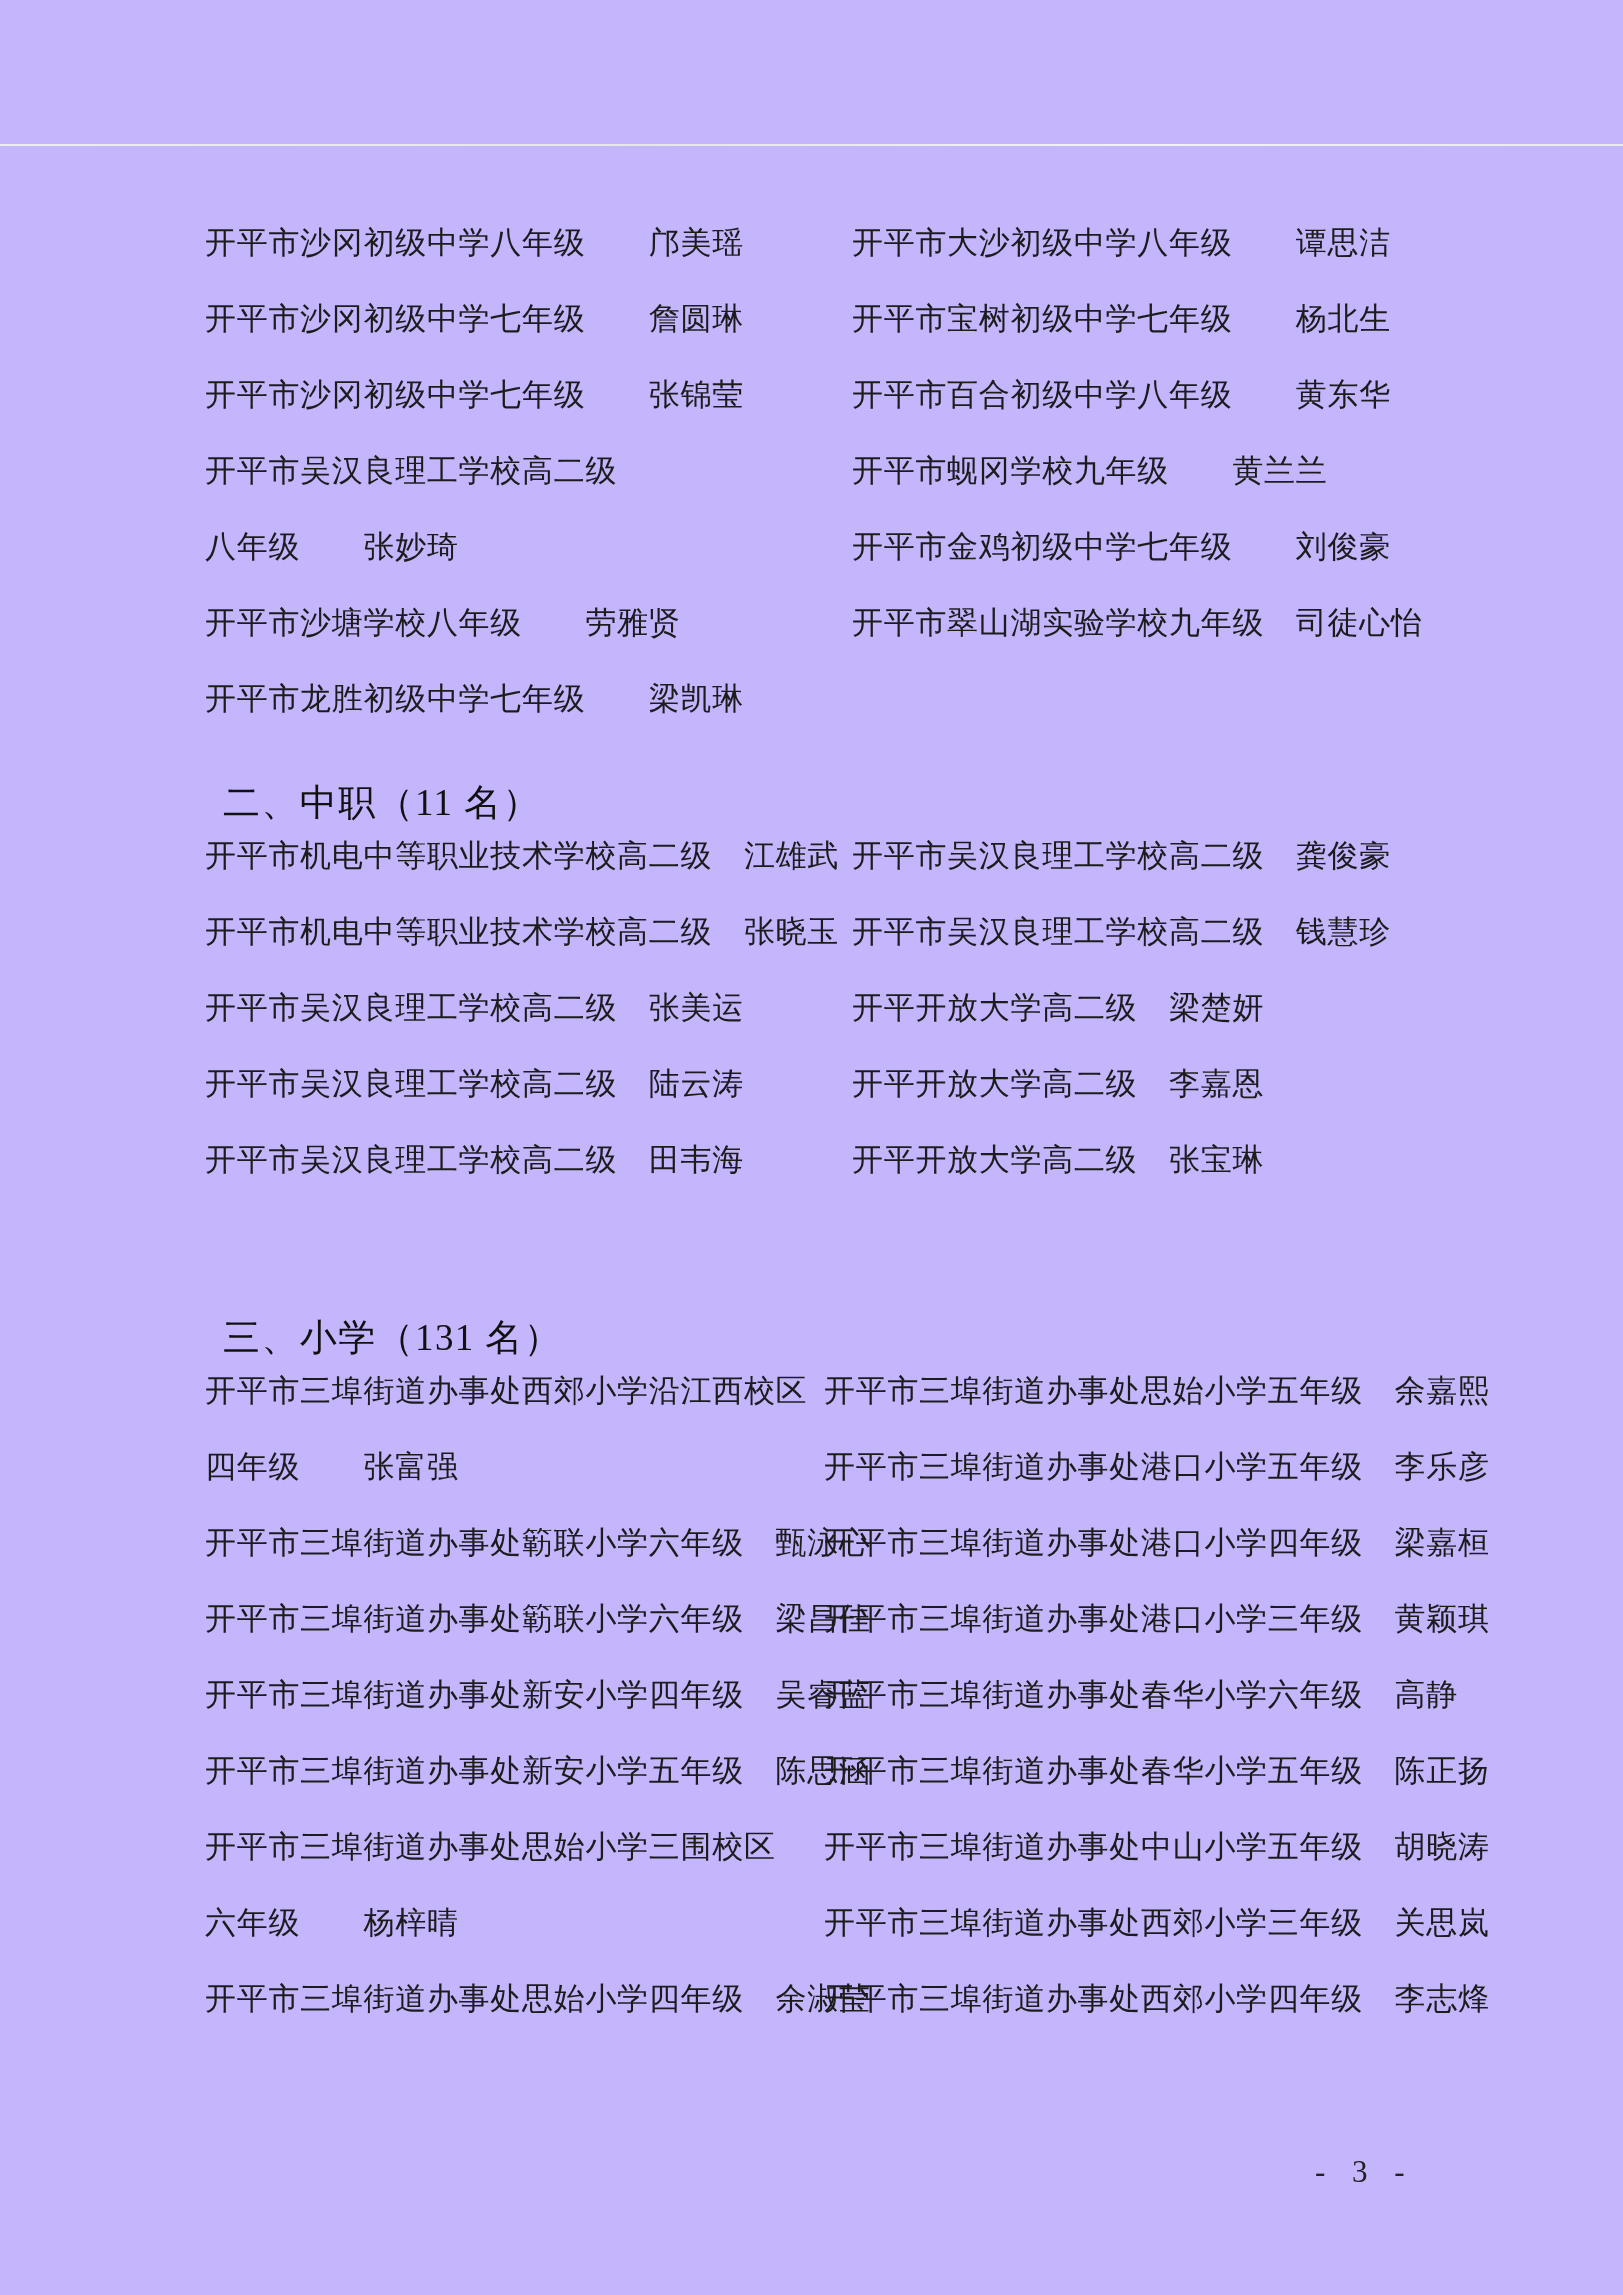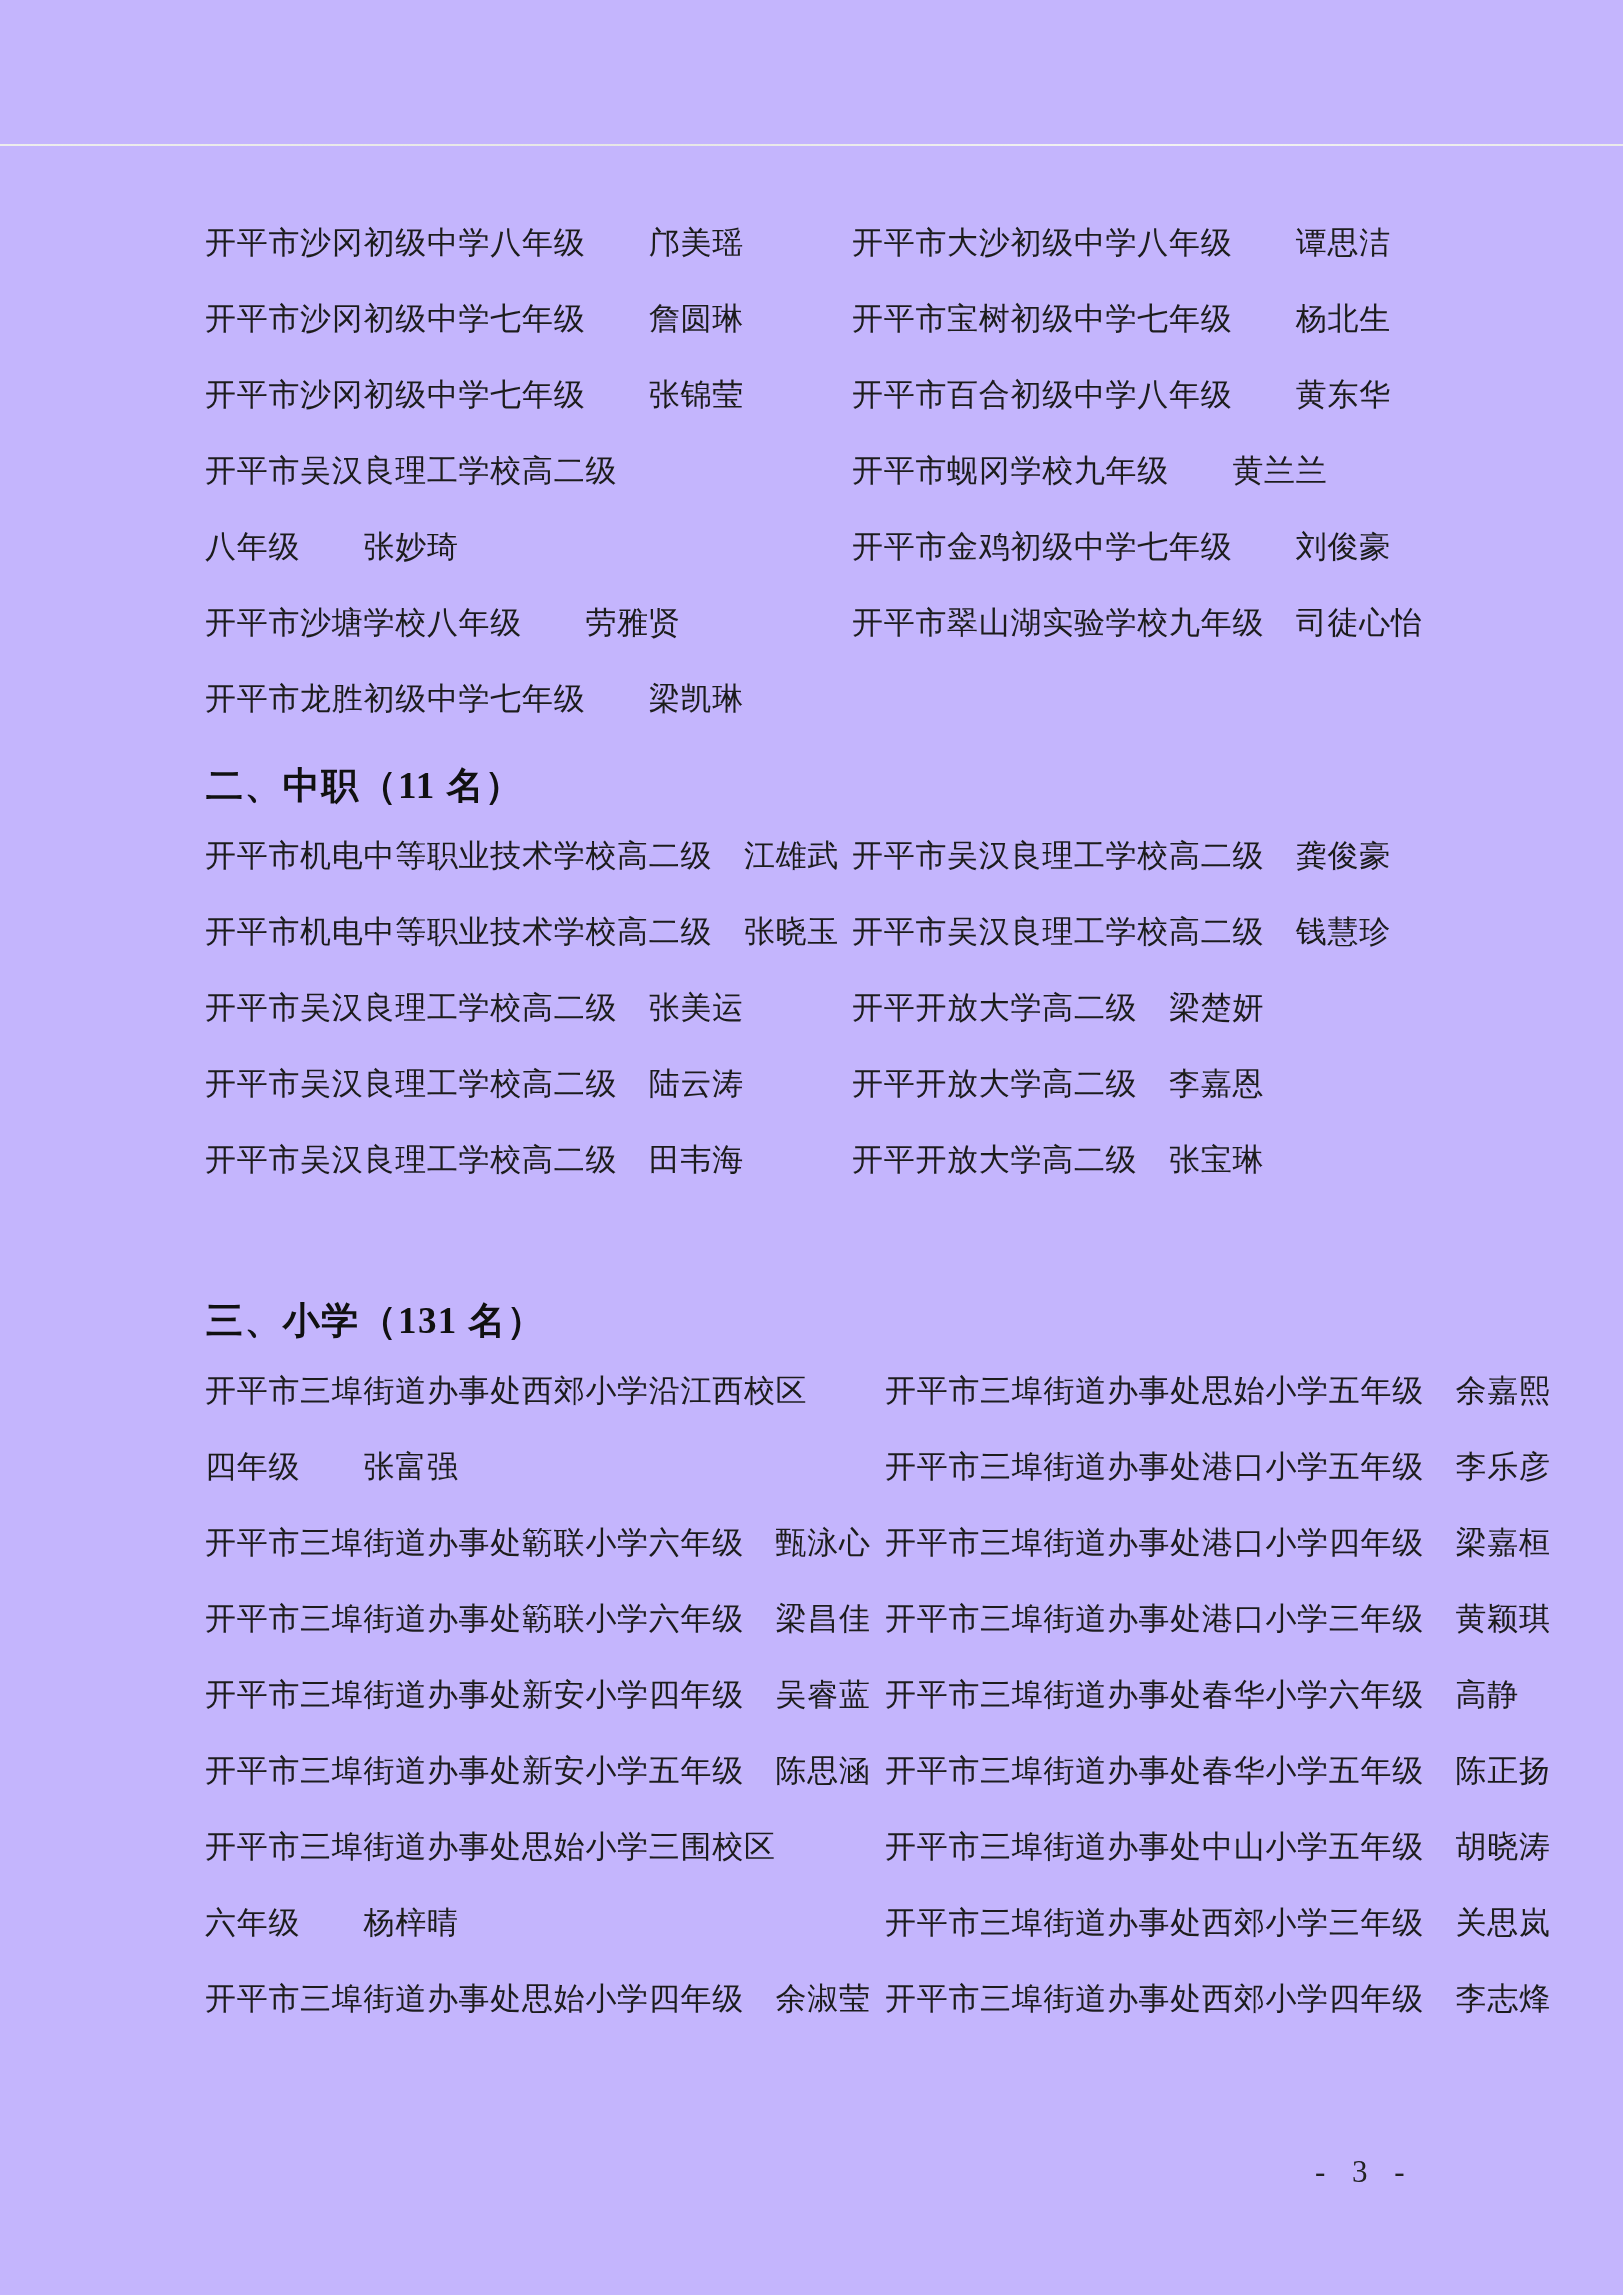--- a/index.html
+++ b/index.html
@@ -32,23 +32,23 @@
   .col .line {
     height: 76px;
     line-height: 40px;
     font-size: 31px;
     letter-spacing: 0.7px;
     white-space: nowrap;
     color: #1c1c1c;
   }
   .heading {
     position: absolute;
-    margin: 0;
+    margin: 17px;
     font-size: 37px;
-    font-weight: bold;
+    font-weight: normal;
     letter-spacing: 1.4px;
     color: #111111;
     white-space: nowrap;
   }
   .footer-pagenum {
     position: absolute;
     left: 1315px;
     top: 2154px;
     font-size: 31px;
     letter-spacing: 9.5px;
@@ -56,21 +56,21 @@
     white-space: nowrap;
   }
   
   #s1-left  { left: 205px;  top: 223px; }
   #s1-right { left: 852px; top: 223px; }
   #h-zhongzhi { left: 206px; top: 761px; }
   #s2-left  { left: 205px;  top: 836px; }
   #s2-right { left: 852px; top: 836px; }
   #h-xiaoxue { left: 206px; top: 1296px; }
   #s3-left  { left: 205px;  top: 1371px; }
-  #s3-right { left: 885px; top: 1371px; }
+  #s3-right { left: 824px; top: 1371px; }
 </style>
 </head>
 <body>
 
 <div class="page">
 
   <div class="scan-line"></div>
 
   <div class="col" id="s1-left">
       <div class="line">开平市沙冈初级中学八年级　　邝美瑶</div>

